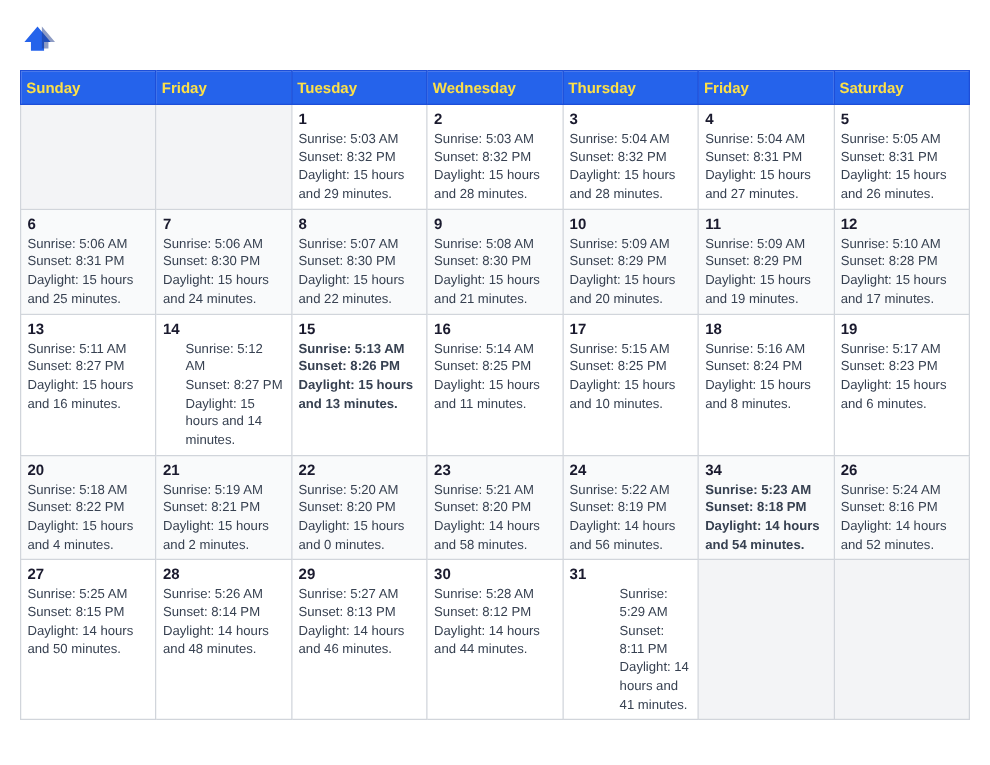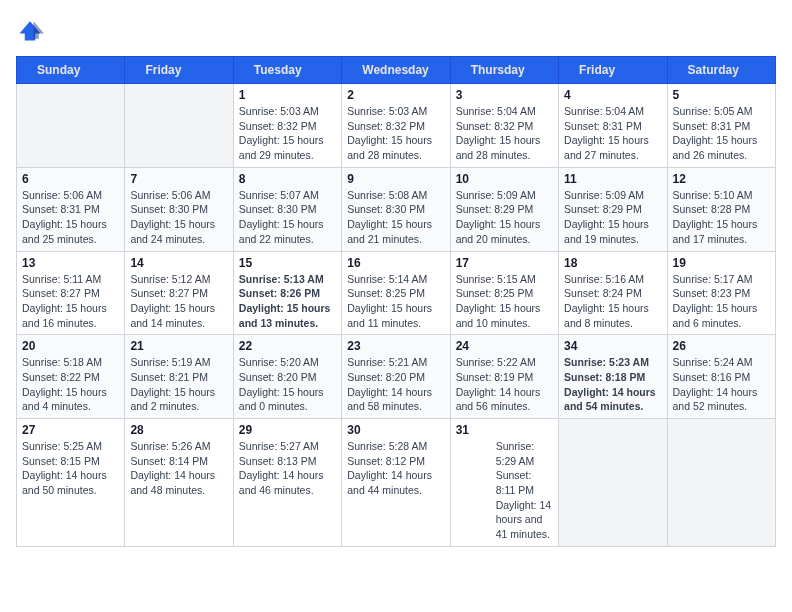--- a/index.html
+++ b/index.html
@@ -54,22 +54,22 @@
       color: #333;
       margin-top: 2px;
     }
     .calendar {
       width: 100%;
       border-collapse: collapse;
       font-size: 11px;
     }
     .calendar th {
       background: #2563eb;
-      color: #e5e5e5;
-      padding: 6px 20px;
+      color: #fde047;
+      padding: 6px 4px;
       text-align: left;
       font-size: 12px;
       font-weight: bold;
       border: 1px solid #1d4ed8;
     }
     .calendar td {
       border: 1px solid #d1d5db;
       padding: 4px 5px;
       vertical-align: top;
       width: 108px;
@@ -212,21 +212,21 @@
       </tr>
       <tr>
         <td>
           <span class="day-number">13</span>
           <div class="day-info" style="white-space: pre-line;">Sunrise: 5:11 AM
 Sunset: 8:27 PM
 Daylight: 15 hours and 16 minutes.</div>
         </td>
         <td>
           <span class="day-number">14</span>
-          <div class="day-info" style="white-space: pre-line;">Sunrise: 5:12 AM
+          <div class="day-info" style="white-space: pre-line; margin-left: 18px;">Sunrise: 5:12 AM
 Sunset: 8:27 PM
 Daylight: 15 hours and 14 minutes.</div>
         </td>
         <td>
           <span class="day-number">15</span>
           <div class="day-info" style="white-space: pre-line; font-weight: bold;">Sunrise: 5:13 AM
 Sunset: 8:26 PM
 Daylight: 15 hours and 13 minutes.</div>
         </td>
         <td>

